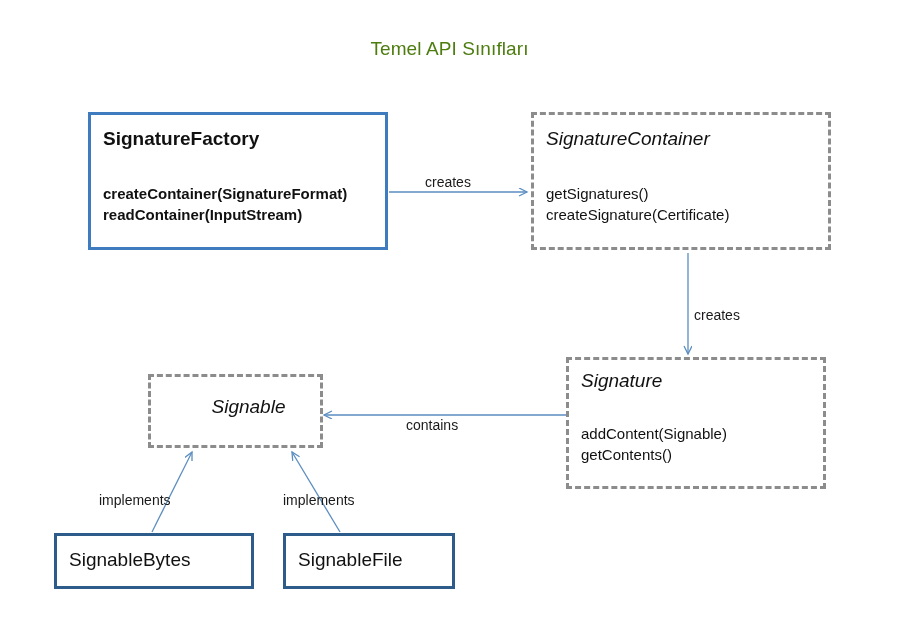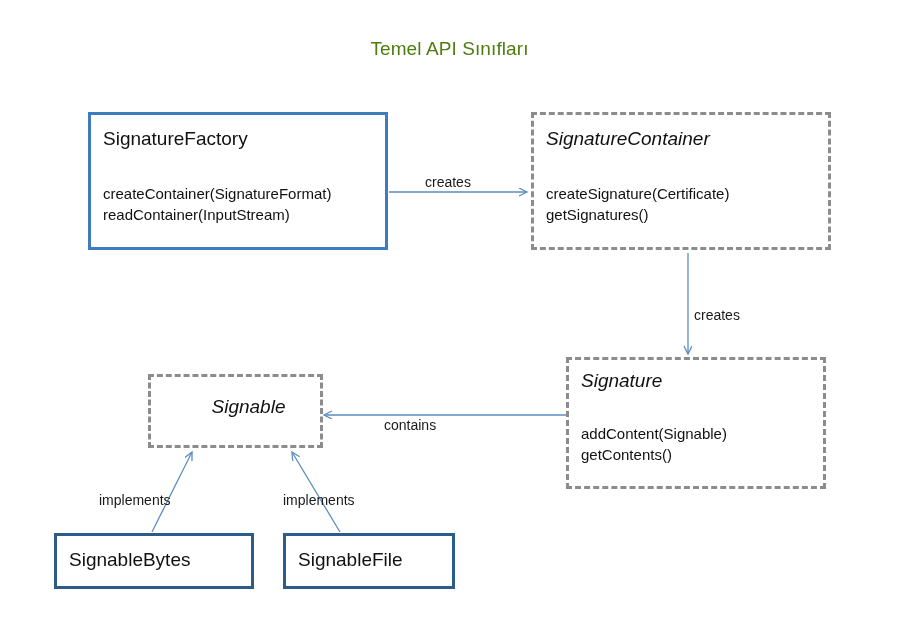--- a/index.html
+++ b/index.html
@@ -114,33 +114,33 @@
 
     <g>
       <line x1="152" y1="532" x2="192" y2="452" stroke="#5b8dc0" stroke-width="1.3" marker-end="url(#arrowOpen)"></line>
     </g>
 
     <g>
       <line x1="340" y1="532" x2="292" y2="452" stroke="#5b8dc0" stroke-width="1.3" marker-end="url(#arrowOpen)"></line>
     </g>
   </svg>
 
-  <div class="node node-solid-primary" style="left:88px; top:112px; width:300px; height:138px;">
+  <div class="node node-solid-primary" style="left:88px; top:112px; width:300px; height:138px;font-weight:bold;">
     <div class="node-title concrete" style="left:12px; top:13px;">SignatureFactory</div>
     <div class="node-members" style="left:12px; top:68px;">
       <div>createContainer(SignatureFormat)</div>
       <div>readContainer(InputStream)</div>
     </div>
   </div>
 
   <div class="node node-dashed" style="left:531px; top:112px; width:300px; height:138px;">
     <div class="node-title abstract" style="left:12px; top:13px;">SignatureContainer</div>
     <div class="node-members" style="left:12px; top:68px;">
+      <div>getSignatures()</div>
       <div>createSignature(Certificate)</div>
-      <div>getSignatures()</div>
     </div>
   </div>
 
   <div class="node node-dashed" style="left:566px; top:357px; width:260px; height:132px;">
     <div class="node-title abstract" style="left:12px; top:10px;">Signature</div>
     <div class="node-members" style="left:12px; top:63px;">
       <div>addContent(Signable)</div>
       <div>getContents()</div>
     </div>
   </div>
@@ -154,19 +154,19 @@
   </div>
 
   <div class="node node-solid-dark" style="left:283px; top:533px; width:172px; height:56px;">
     <div class="node-title concrete" style="left:12px; top:13px;">SignableFile</div>
   </div>
 
   <div class="edge-label" style="left:425px; top:174px;">creates</div>
 
   <div class="edge-label" style="left:694px; top:307px;">creates</div>
 
-  <div class="edge-label" style="left:384px; top:417px;">contains</div>
+  <div class="edge-label" style="left:406px; top:417px;">contains</div>
 
   <div class="edge-label" style="left:99px; top:492px;">implements</div>
 
   <div class="edge-label" style="left:283px; top:492px;">implements</div>
 
 </div>
 
 </body></html>

